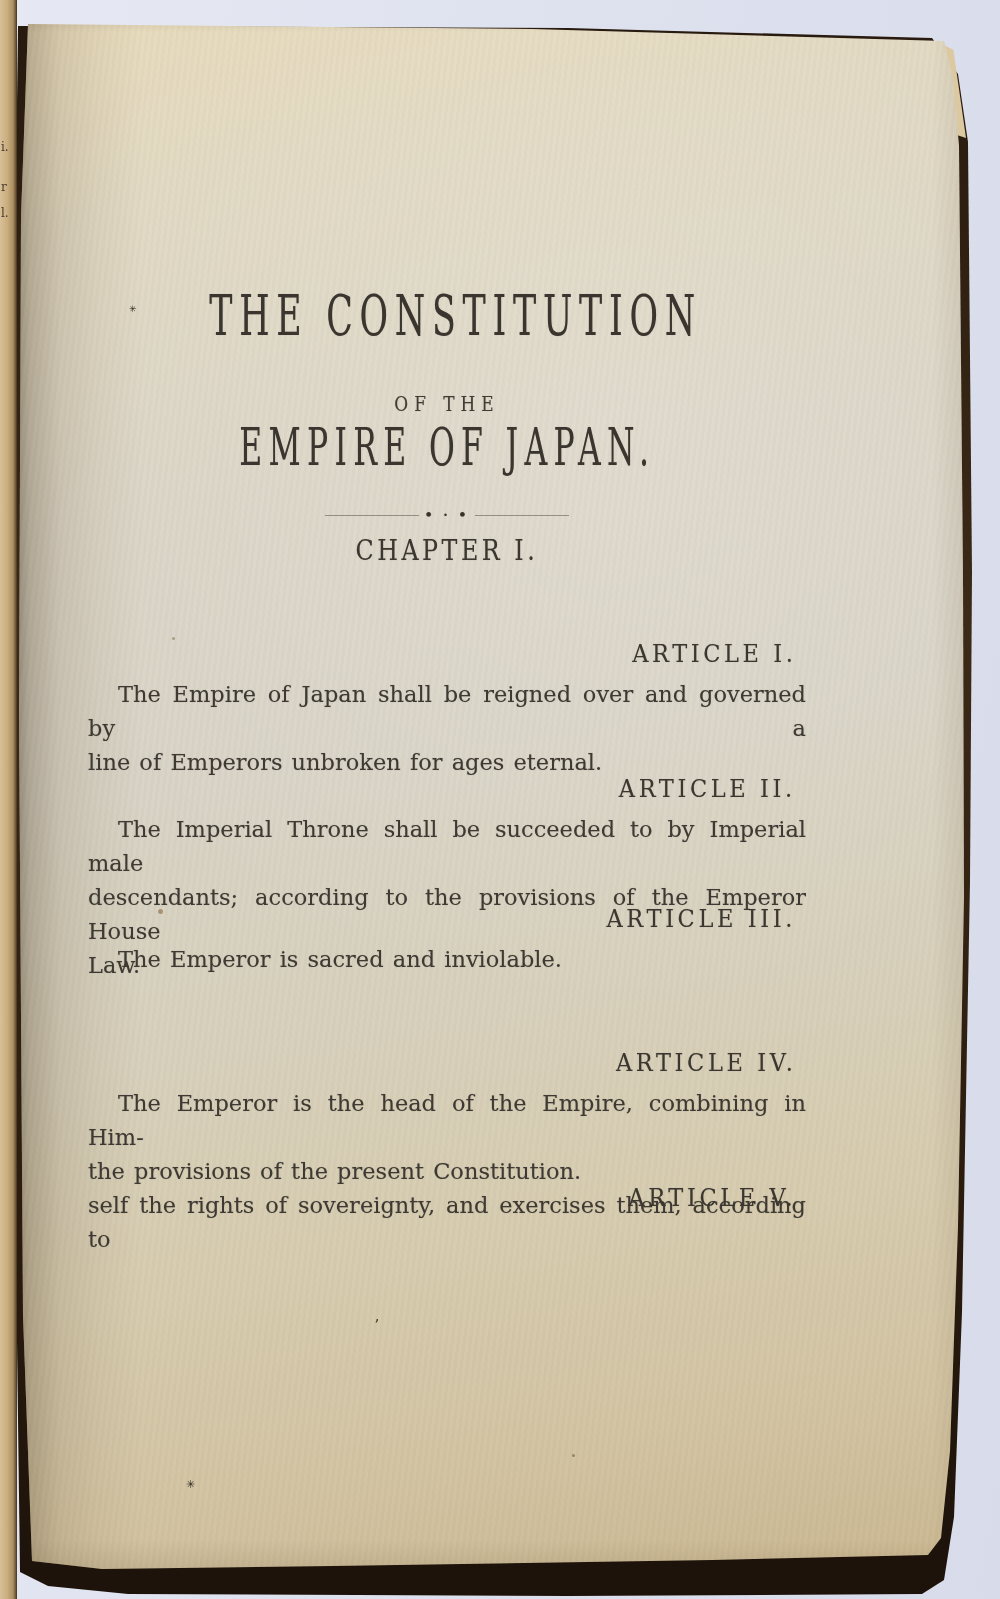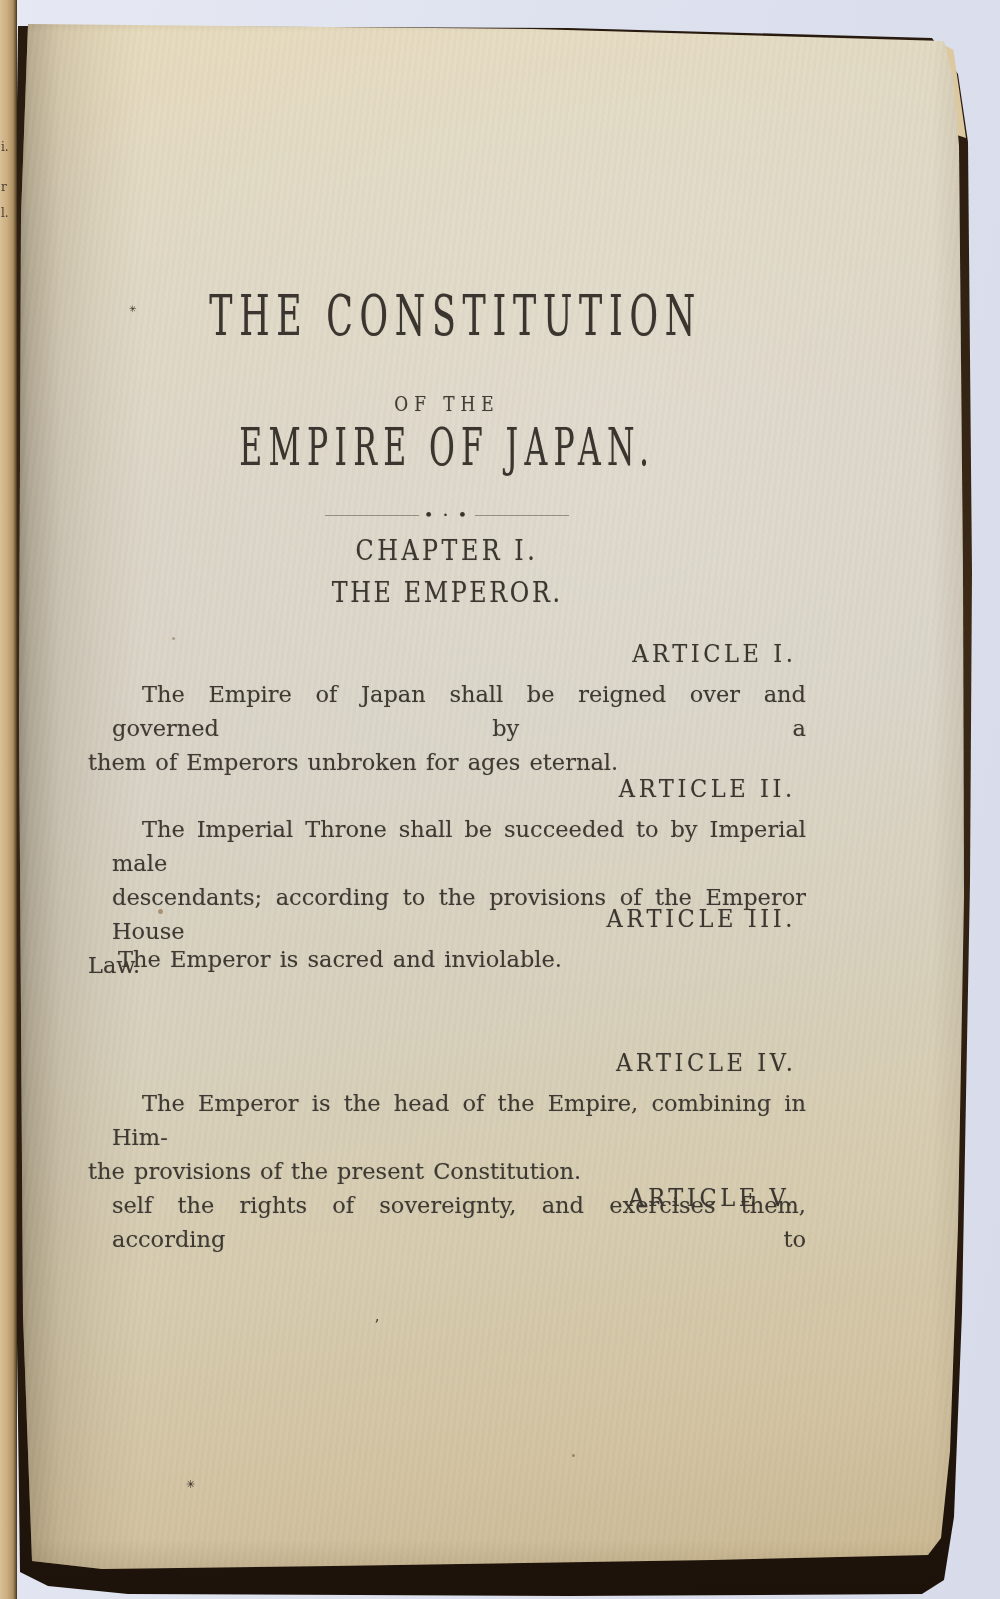--- a/index.html
+++ b/index.html
@@ -85,21 +85,21 @@
   .article:nth-of-type(1){top:623px;}
   .article:nth-of-type(2){top:758px;}
   .article:nth-of-type(3){top:888px;}
   .article:nth-of-type(4){top:1032px;}
   .article:nth-of-type(5){top:1167px;}
   .article-heading{text-align:right;font-size:25px;line-height:30px;color:#3b3730;}
   .article-heading .xs{transform:scaleX(.9);letter-spacing:4px;}
   .para{margin-top:8px;}
   .pline{font-size:22.5px;line-height:34px;word-spacing:2px;}
   .pline.first{text-indent:30px;}
-  .pline.j{text-align:justify;text-align-last:justify;margin-left:24px;}
+  .pline.j{text-align:justify;text-align-last:justify;}
 
   
   .speck{position:absolute;color:#2f2a22;pointer-events:none;}
   .speck.a1{left:117px;top:288px;font-size:9px;}
   .speck.a2{left:362px;top:1300px;font-size:15px;color:#3a352c;}
   .speck.a3{left:174px;top:1462px;font-size:11px;}
   .dot{position:absolute;border-radius:50%;pointer-events:none;}
   .dot.d1{left:146px;top:893px;width:5px;height:5px;background:#8a6b42;opacity:.6;}
   .dot.d2{left:160px;top:621px;width:3px;height:3px;background:#7d6848;opacity:.5;}
   .dot.d3{left:560px;top:1438px;width:3px;height:3px;background:#55493a;opacity:.5;}
@@ -127,30 +127,27 @@
 
       <div class="block divider">
         <span class="rule"></span>
         <span class="orn">• · •</span>
         <span class="rule"></span>
       </div>
 
       <div class="block chapter">
         <span class="xs">CHAPTER I.</span>
       </div>
-      <div class="block emperor">
-        <span class="xs">THE EMPEROR.</span>
-      </div>
 
       <div class="articles">
           <section class="article">
             <div class="article-heading"><span class="xs">ARTICLE I.</span></div>
             <div class="para">
               <div class="pline first j">The Empire of Japan shall be reigned over and governed by a</div>
-              <div class="pline">them of Emperors unbroken for ages eternal.</div>
+              <div class="pline">line of Emperors unbroken for ages eternal.</div>
             </div>
           </section>
           <section class="article">
             <div class="article-heading"><span class="xs">ARTICLE II.</span></div>
             <div class="para">
               <div class="pline first j">The Imperial Throne shall be succeeded to by Imperial male</div>
               <div class="pline j">descendants; according to the provisions of the Emperor House</div>
               <div class="pline">Law.</div>
             </div>
           </section>

